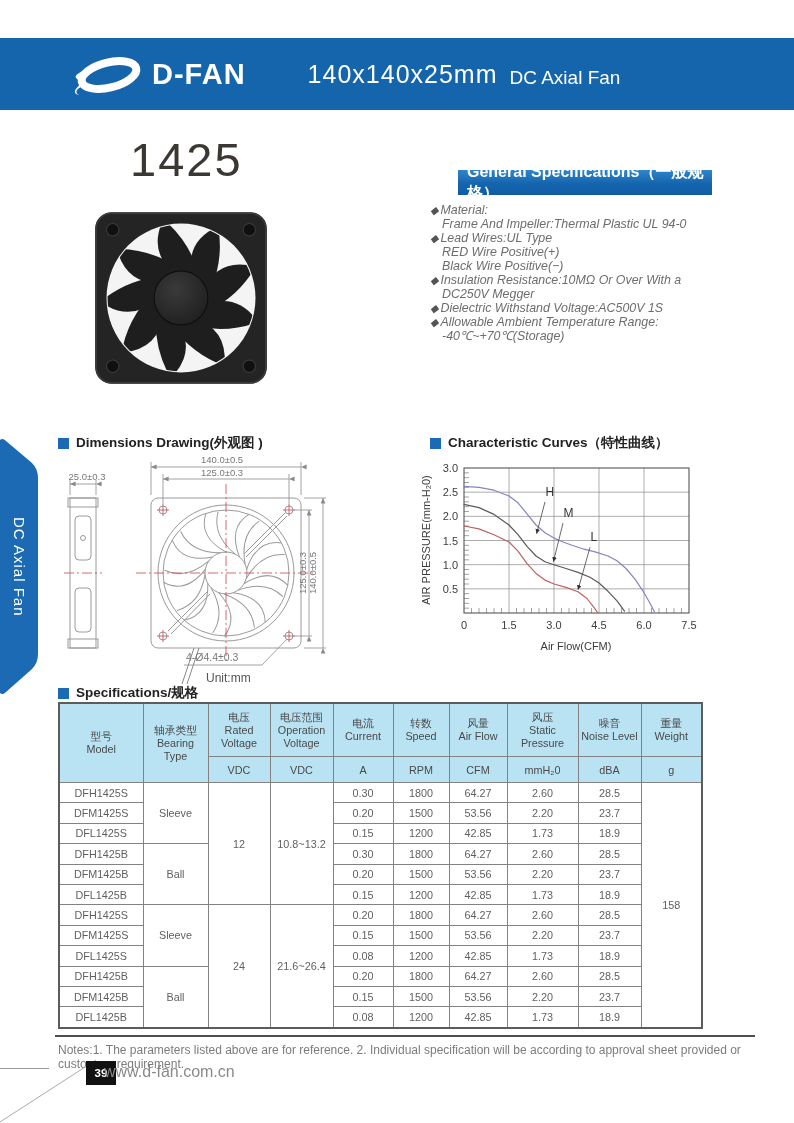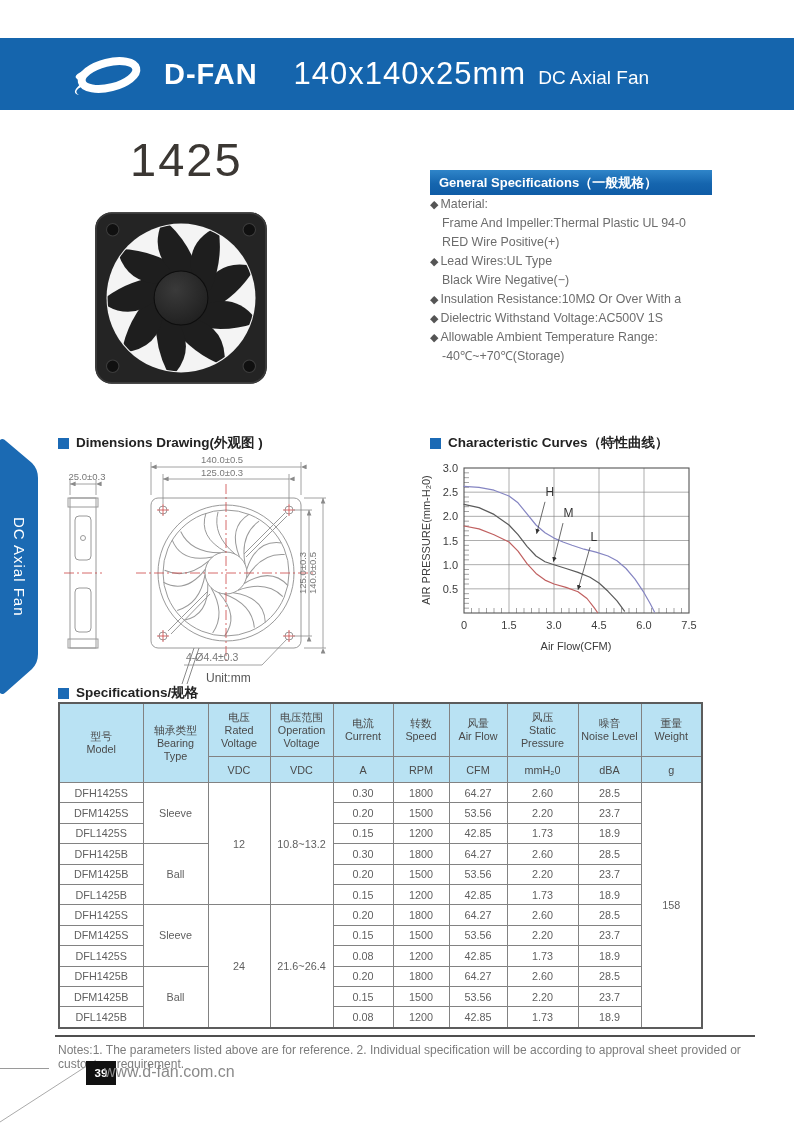--- a/index.html
+++ b/index.html
@@ -2,37 +2,37 @@
 <html><head>
 <meta charset="utf-8">
 <style>
   html,body{margin:0;padding:0;background:#e8e8e8;}
   .page{position:relative;width:794px;height:1123px;background:#ffffff;overflow:hidden;
         font-family:"Liberation Sans",sans-serif;margin:0 auto;}
   
   .header{position:absolute;left:0;top:38px;width:794px;height:72px;background:#1565ad;
           display:flex;align-items:center;}
   .logo-wrap{display:flex;align-items:center;margin-left:72px;}
-  .logo-text{color:#fff;font-size:29px;font-weight:bold;letter-spacing:1px;margin-left:20px;}
-  .hdr-title{color:#fff;font-size:31px;font-weight:400;margin-left:36px;letter-spacing:1px;}
+  .logo-text{color:#fff;font-size:29px;font-weight:bold;letter-spacing:1px;margin-left:8px;}
+  .hdr-title{color:#fff;font-size:25px;font-weight:400;margin-left:62px;letter-spacing:1px;}
   .hdr-sub{color:#fff;font-size:19px;margin-left:12px;padding-top:8px;}
   
   .side-tab{position:absolute;left:0;top:438px;width:40px;height:258px;}
   .side-tab-label{position:absolute;left:0;top:0;width:38px;height:258px;display:flex;
       align-items:center;justify-content:center;color:#fff;font-size:15px;
       writing-mode:vertical-rl;letter-spacing:1px;}
   
   .model-big{position:absolute;left:130px;top:132px;font-size:47px;color:#3b3733;letter-spacing:2px;}
   .fan-photo{position:absolute;left:93px;top:208px;}
   
   .gs-panel{position:absolute;left:430px;top:170px;width:282px;}
   .gs-bar{height:25px;background:linear-gradient(180deg,#2f85c9 0%,#1565ae 55%,#0f5ca6 100%);
-          color:#fff;font-size:13px;font-weight:bold;display:flex;align-items:center;
-          padding-left:9px;box-sizing:border-box;}
-  .gs-list{font-size:12.4px;color:#6d6d6d;line-height:19px;}
+          color:#fff;font-size:16px;font-weight:bold;display:flex;align-items:center;
+          padding-left:9px;box-sizing:border-box;margin-left:28px;}
+  .gs-list{margin-top:8px;font-size:12.4px;color:#6d6d6d;line-height:14px;font-style:italic;}
   .gs-item{white-space:nowrap;}
   .gs-item .dia{font-size:11px;color:#555;margin-right:2px;}
   .gs-item.indent{padding-left:12px;}
   
   .sec-head{position:absolute;display:flex;align-items:center;font-size:13.5px;
             font-weight:bold;color:#222;}
   .sec-head .sq{width:11px;height:11px;background:#1b6ab5;margin-right:7px;flex:0 0 auto;}
   
   .dims-box{position:absolute;left:56px;top:452px;}
   .chart-box{position:absolute;left:420px;top:456px;}
@@ -140,24 +140,25 @@
           <circle cx="151" cy="153" r="6" fill="#101010" stroke="#3d3d3d"></circle>
       </g>
     </svg>
   </div>
 
   <div class="gs-panel">
     <div class="gs-bar">General Specifications（一般规格）</div>
     <div class="gs-list">
         <div class="gs-item"><span class="dia">◆</span><span>Material:</span></div>
         <div class="gs-item indent"><span>Frame And Impeller:Thermal Plastic UL 94-0</span></div>
+        <div class="gs-item"><span class="dia">◆</span><span>Lead Wires:UL Type</span></div>
         <div class="gs-item indent"><span>RED Wire Positive(+)</span></div>
-        <div class="gs-item"><span class="dia">◆</span><span>Lead Wires:UL Type</span></div>
-        <div class="gs-item indent"><span>Black Wire Negative(−)</span></div>
+        <div class="gs-item indent"><span>Black Wire Positive(−)</span></div>
         <div class="gs-item"><span class="dia">◆</span><span>Insulation Resistance:10MΩ Or Over With a</span></div>
+        <div class="gs-item indent"><span>DC250V Megger</span></div>
         <div class="gs-item"><span class="dia">◆</span><span>Dielectric Withstand Voltage:AC500V 1S</span></div>
         <div class="gs-item"><span class="dia">◆</span><span>Allowable Ambient Temperature Range:</span></div>
         <div class="gs-item indent"><span>-40℃~+70℃(Storage)</span></div>
       </div>
   </div>
 
   <div class="sec-head" style="left:430px;top:434px;">
     <span class="sq"></span>
     <span>Characteristic Curves（特性曲线）</span>
   </div>

